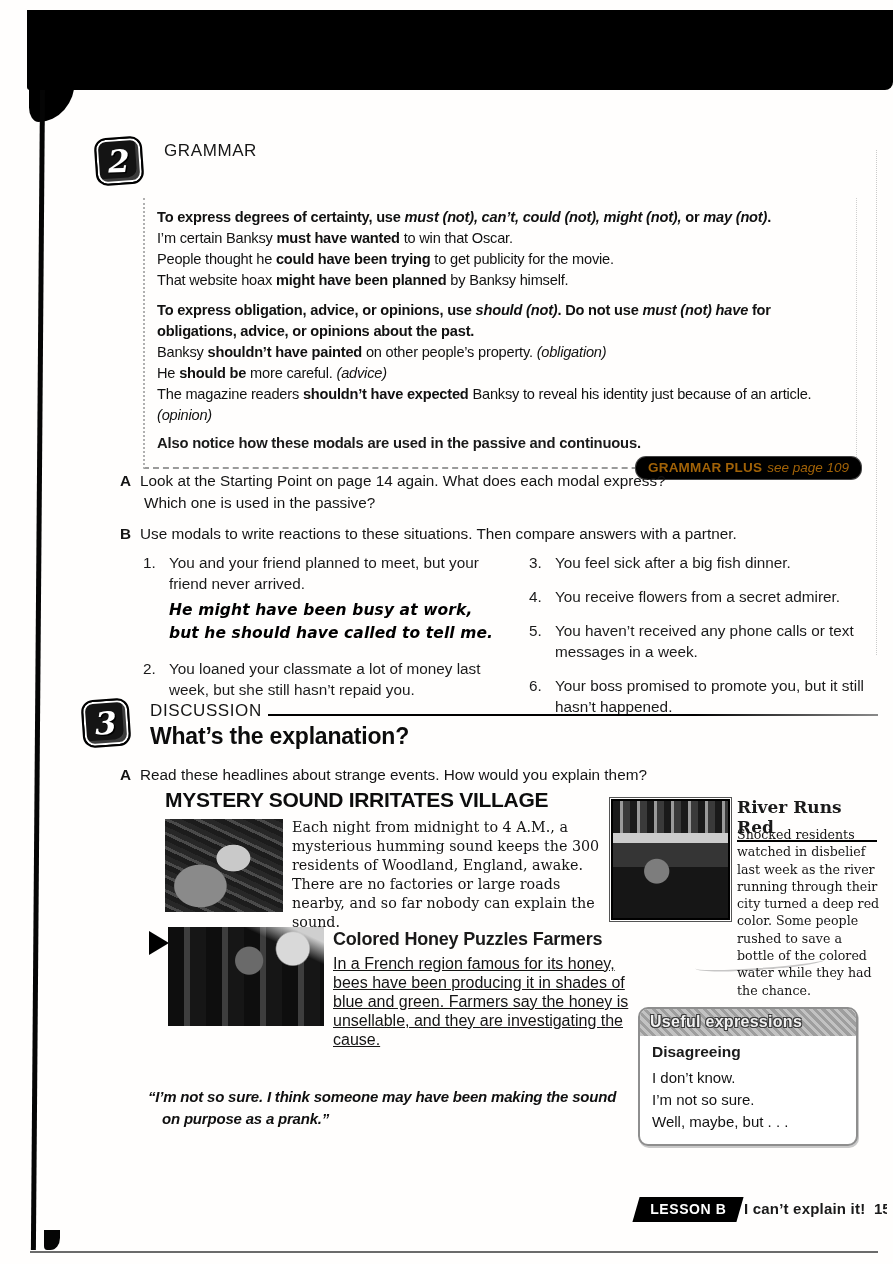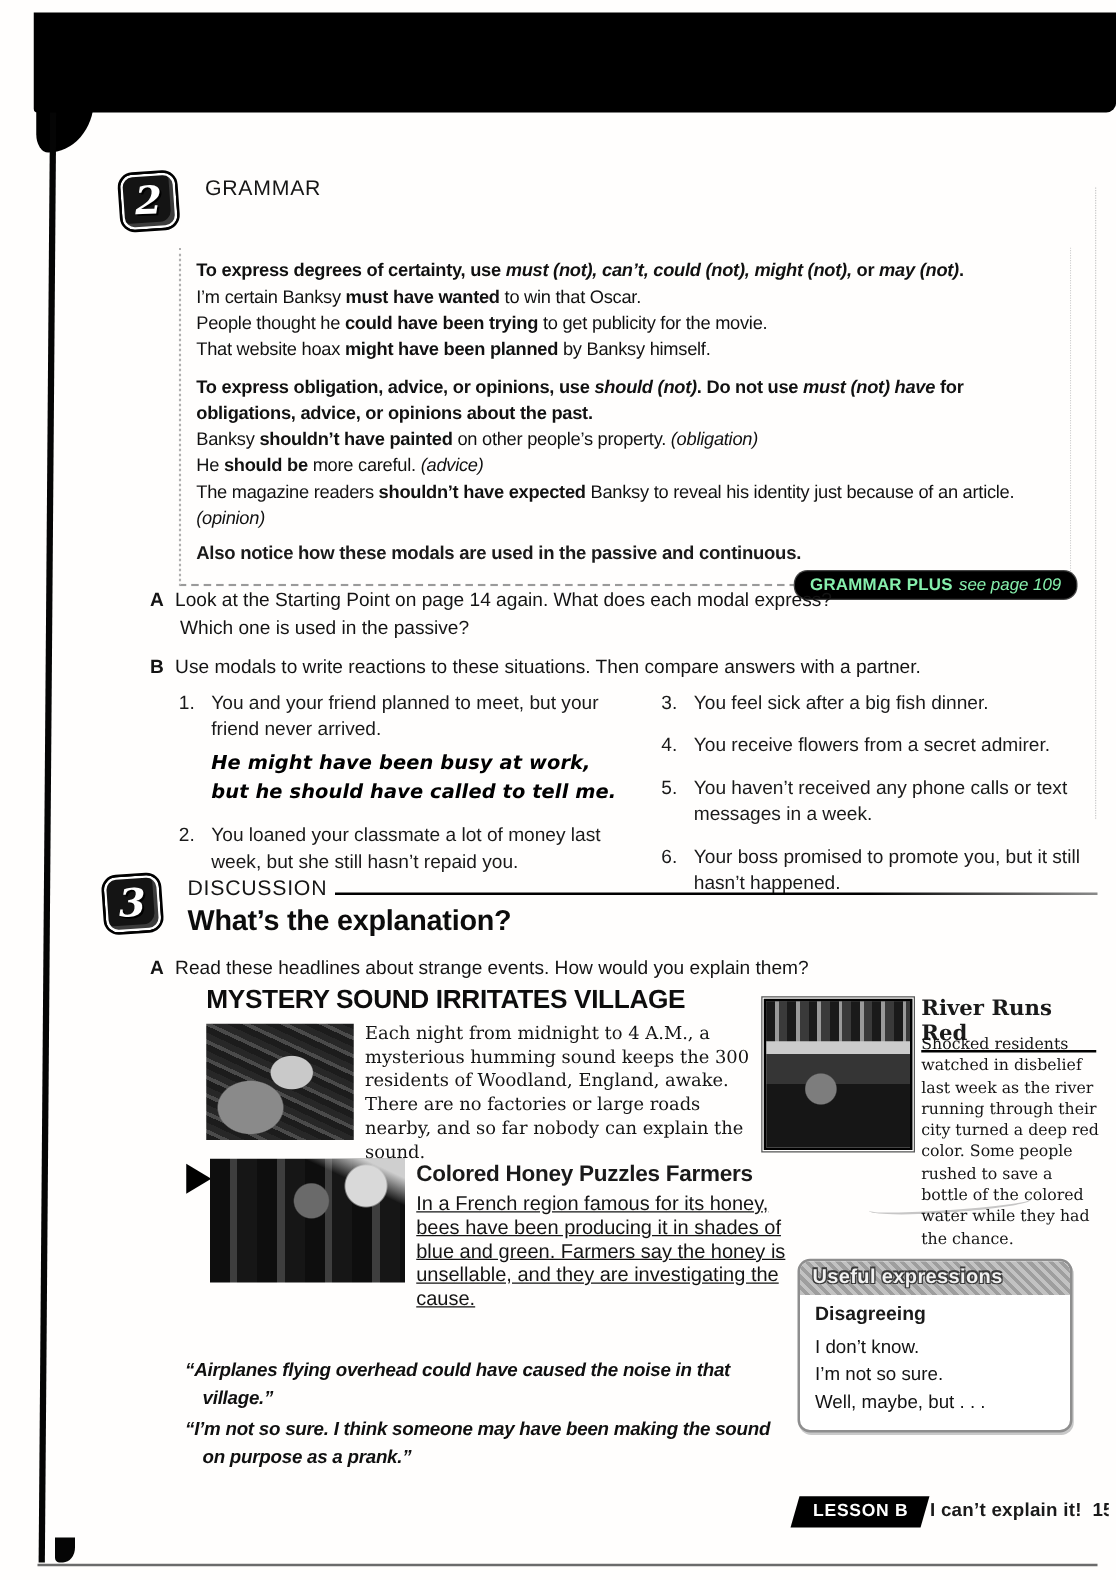--- a/index.html
+++ b/index.html
@@ -48,21 +48,21 @@
     border-bottom: 2px dashed #9a9a9a;
   }
   .gb-block { margin-bottom: 9px; }
   .gb-line { font-size: 14.6px; line-height: 21px; letter-spacing: -0.2px; color: #111; }
   .seg-b  { font-weight: 800; margin-top: 44px; }
   .seg-i  { font-style: italic; }
   .seg-bi { font-weight: 800; font-style: italic; }
   .gb-note { font-size: 14.8px; font-weight: 800; letter-spacing: -0.2px; margin-top: 2px; }
   .grammar-plus {
     position: absolute; right: -5px; bottom: -12px;
-    background: #000; color: #86efac; border-radius: 10px;
+    background: #000; color: #a16207; border-radius: 10px;
     padding: 3px 12px 4px 12px; font-size: 13.5px; white-space: nowrap;
     box-shadow: 0 0 0 1px #444;
   }
   .grammar-plus .gp-label { font-weight: 800; letter-spacing: .2px; }
   .grammar-plus .gp-note { font-style: italic; font-weight: 400; margin-left: 5px; }
 
   
   .exercise { position: absolute; padding-left: 24px; text-indent: -24px;
     font-size: 15.3px; line-height: 22px; color: #141414; }
   .ex-letter { font-weight: 800; margin-right: 9px; }
@@ -268,21 +268,20 @@
     <div class="ue-body">
       <div class="ue-heading">Disagreeing</div>
       <div class="ue-line">I don’t know.</div>
       <div class="ue-line">I’m not so sure.</div>
       <div class="ue-line">Well, maybe, but . . .</div>
     </div>
   </div>
 
 
   <div class="quotes">
-    <div class="quote">“Airplanes flying overhead could have caused the noise in that village.”</div>
     <div class="quote">“I’m not so sure. I think someone may have been making the sound on purpose as a prank.”</div>
   </div>
 
   <div class="lesson-badge">
     <span>LESSON B</span>
   </div>
   <div class="lesson-title">I can’t explain it!</div>
   <div class="page-number">15</div>
 
 </div>

